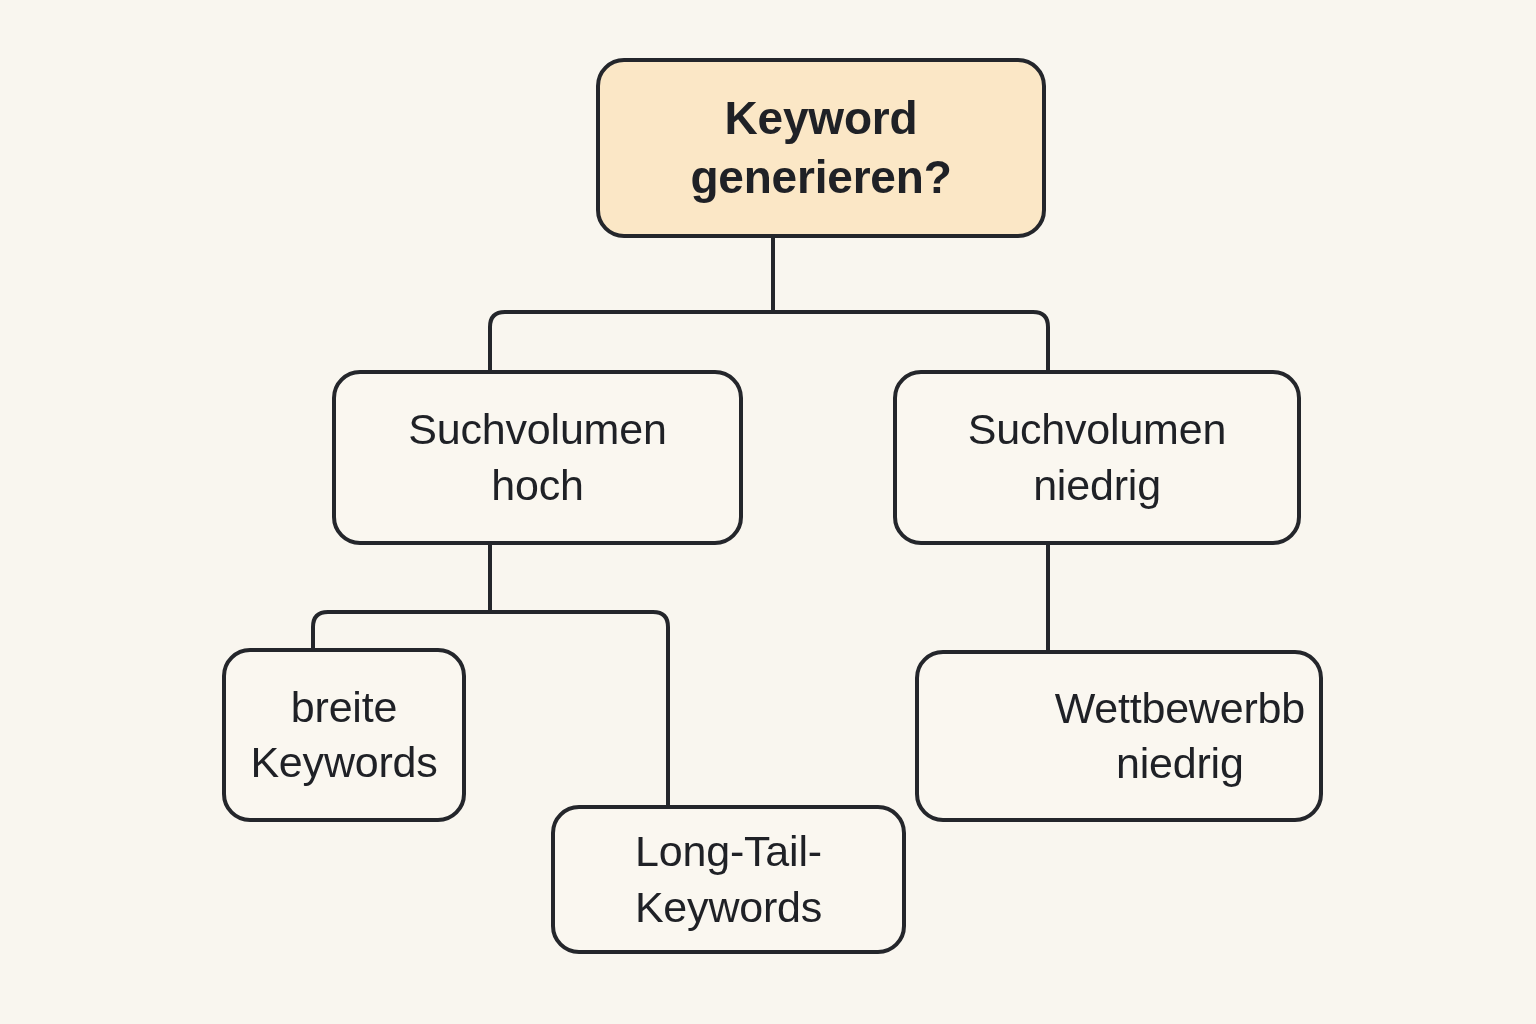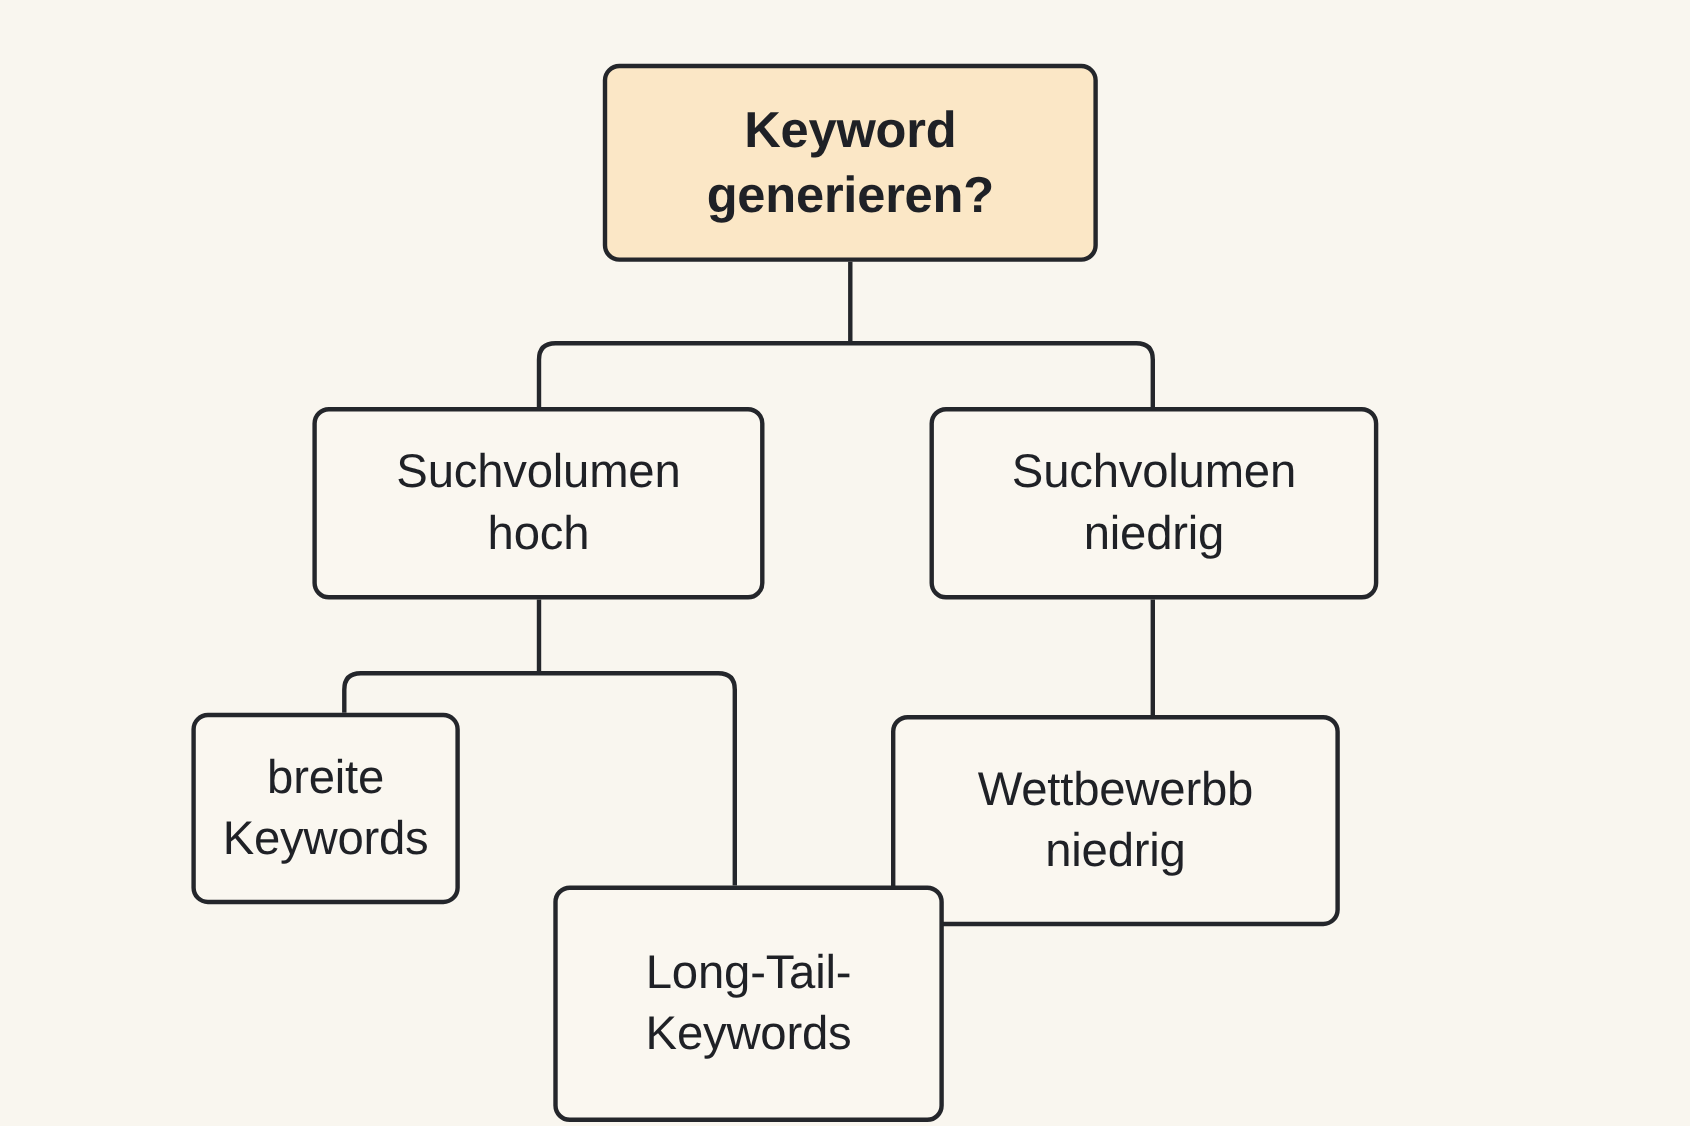--- a/index.html
+++ b/index.html
@@ -24,50 +24,51 @@
     position: absolute;
     left: 0;
     top: 0;
     width: 1536px;
     height: 1024px;
   }
   .node {
     position: absolute;
     box-sizing: border-box;
     border: 4px solid #24262b;
-    border-radius: 15px;
+    border-radius: 28px;
     background: #faf7f0;
     display: flex;
     align-items: center;
     justify-content: center;
     text-align: center;
     color: #1f2126;
     font-size: 43px;
     line-height: 1.28;
     font-weight: 400;
     letter-spacing: -0.2px;
     padding: 4px 14px;
     z-index: 2;
+    margin-left: 48px;
   }
   .node.root {
     background: #fbe7c6;
     font-weight: 700;
     font-size: 46px;
     z-index: 3;
   }
   .node-label {
     display: block;
     white-space: pre-line;
   }
   #node-root        { left: 548px; top: 58px;  width: 450px; height: 180px; }
   #node-volume-high { left: 284px; top: 370px; width: 411px; height: 175px; }
   #node-volume-low  { left: 845px; top: 370px; width: 408px; height: 175px; }
   #node-broad-kw    { left: 174px; top: 648px; width: 244px; height: 174px; }
-  #node-longtail-kw { left: 503px; top: 805px; width: 355px; height: 215px; z-index: 2; }
-  #node-comp-low    { left: 810px; top: 650px; width: 408px; height: 192px; z-index: 1; }
+  #node-longtail-kw { left: 503px; top: 805px; width: 355px; height: 149px; z-index: 2; }
+  #node-comp-low    { left: 867px; top: 650px; width: 408px; height: 172px; z-index: 1; justify-content: flex-end; }
 </style>
 </head>
 <body>
 
 <div id="diagram-canvas">
 
   <svg id="connector-layer" viewBox="0 0 1536 1024" xmlns="http://www.w3.org/2000/svg">
     <g fill="none" stroke="#24262b" stroke-width="4" stroke-linecap="butt" stroke-linejoin="round">
       <path d="M 773 238 L 773 312
                M 490 370 L 490 327 Q 490 312 505 312 L 1033 312 Q 1048 312 1048 327 L 1048 370"></path>

